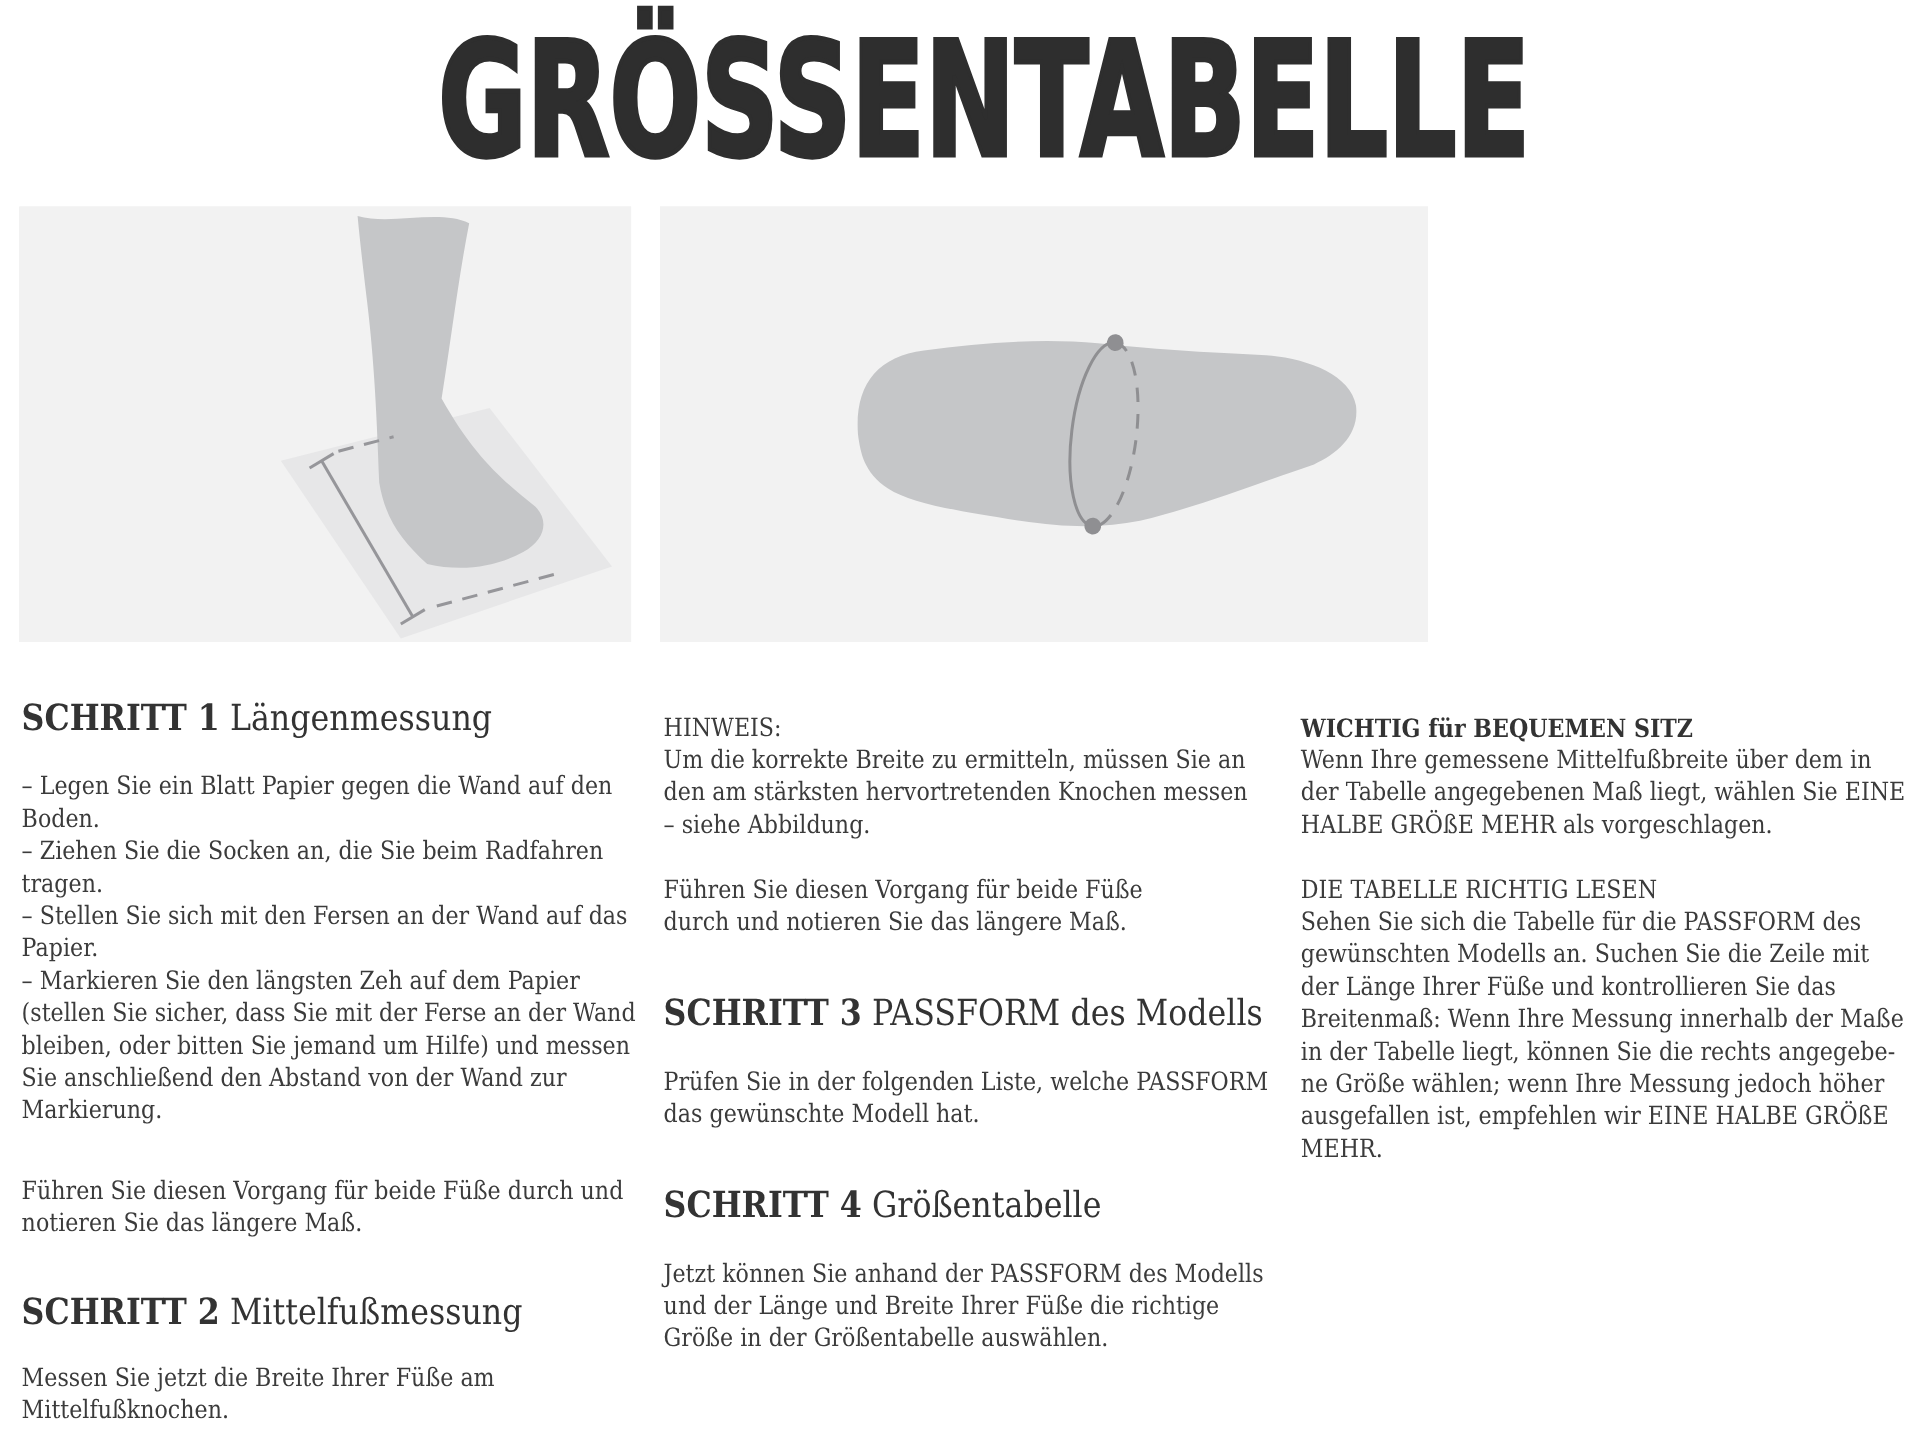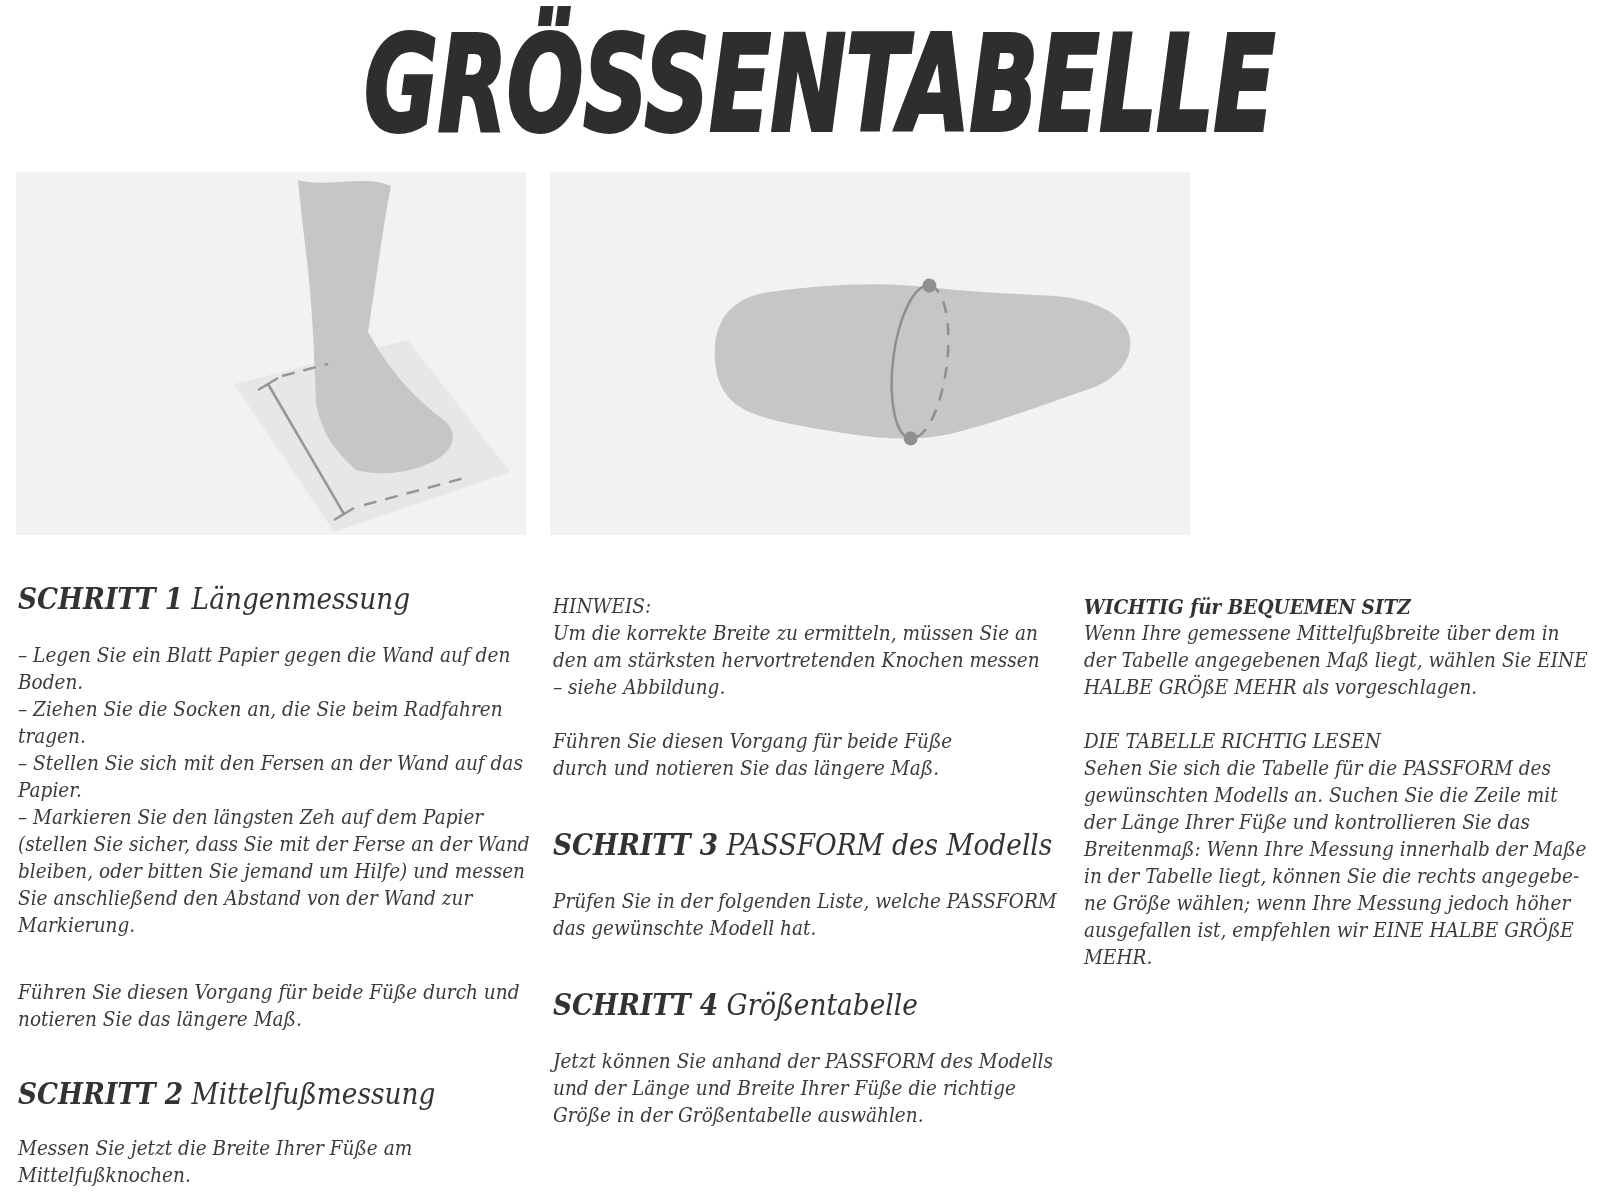--- a/index.html
+++ b/index.html
@@ -1,18 +1,18 @@
 <!DOCTYPE html>
 <html><head>
 <meta charset="utf-8">
 <style>
   html,body{margin:0;padding:0;}
   body{width:1600px;height:1200px;background:#ffffff;overflow:hidden;position:relative;
        font-family:"DejaVu Serif", serif;color:#3b3b3b;}
-  .page{position:absolute;inset:0;font-style:italic;}
+  .page{position:absolute;inset:0;}
 
   
   .title-row{position:absolute;left:0;top:14px;width:1640px;text-align:center;}
   .big-title{display:inline-block;font-family:"DejaVu Sans", sans-serif;font-weight:bold;
              font-size:132px;line-height:140px;color:#2e2e2e;-webkit-text-stroke:4px #2e2e2e;
              transform:scaleX(0.68);transform-origin:50% 50%;white-space:nowrap;letter-spacing:0px;}
 
   
   .panel{position:absolute;top:172px;height:363px;background:#f2f2f2;}
   .panel-left{left:16px;width:510px;}

